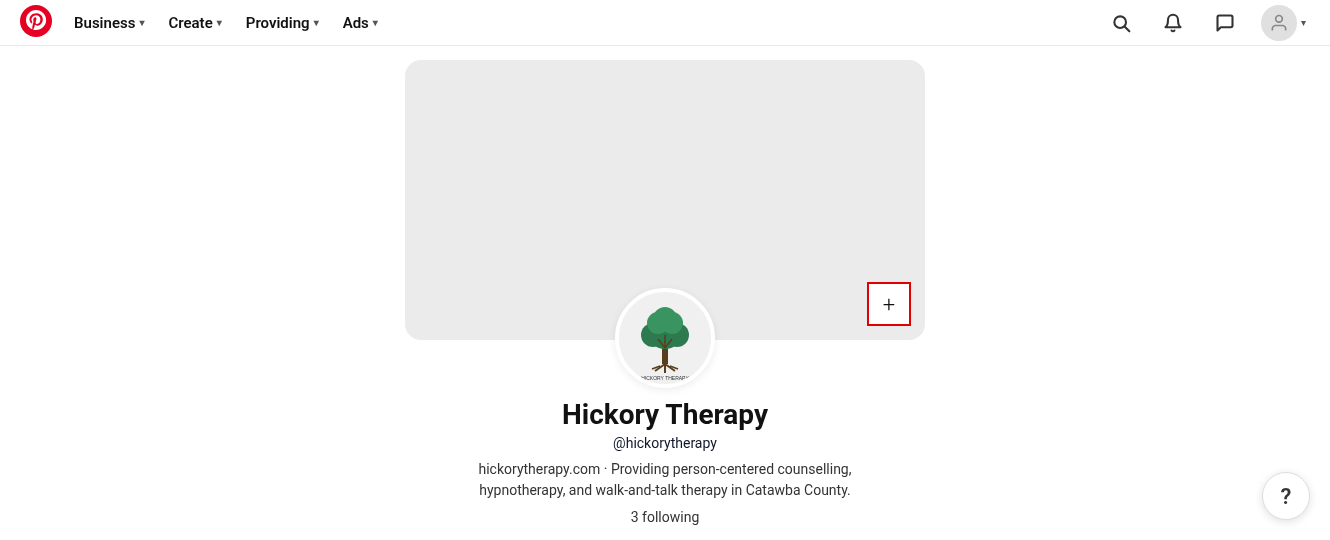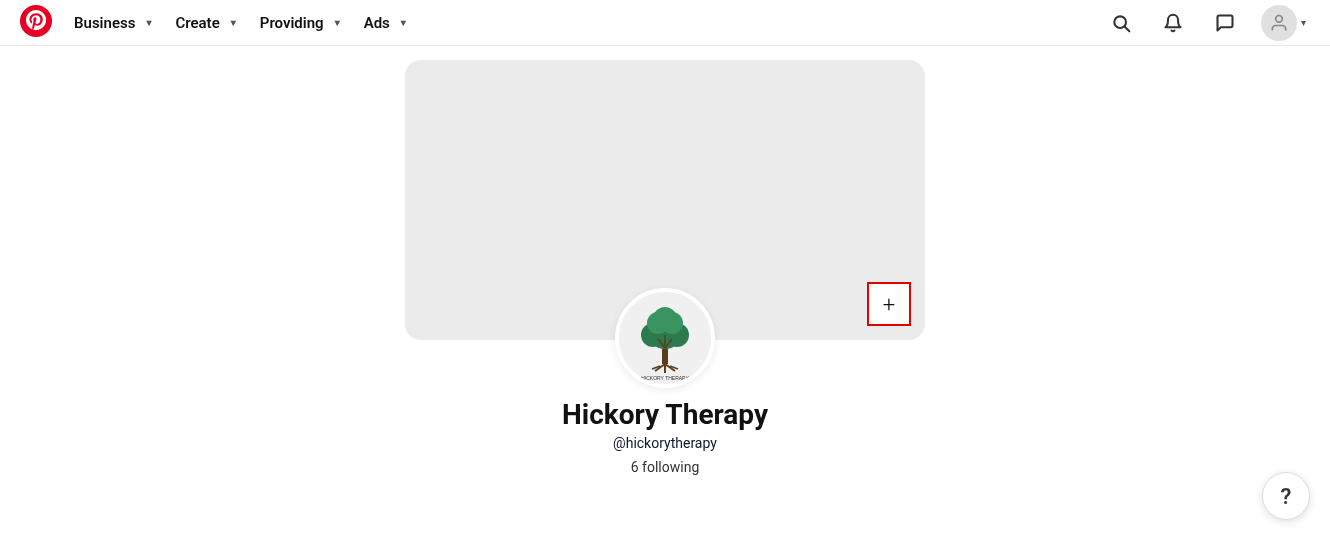--- a/index.html
+++ b/index.html
@@ -31,21 +31,21 @@
       gap: 4px;
     }
     .pinterest-logo {
       width: 32px;
       height: 32px;
       margin-right: 8px;
     }
     .nav-item {
       display: flex;
       align-items: center;
-      gap: 11px;
+      gap: 4px;
       padding: 6px 10px;
       border-radius: 24px;
       cursor: pointer;
       font-size: 15px;
       font-weight: 600;
       color: #111;
     }
     .nav-chevron {
       font-size: 10px;
       color: #555;
@@ -304,20 +304,25 @@
 
           <text x="45" y="87" text-anchor="middle" font-size="5" fill="#333" font-family="sans-serif">HICKORY THERAPY</text>
         </svg>
       </div>
     </div>
   </div>
 
   <div class="profile-info">
     <h1 class="profile-name">Hickory Therapy</h1>
     <div class="profile-handle">@hickorytherapy</div>
-    <div class="profile-following" style="cursor:pointer;">6 following</div>
+    <div class="profile-bio">
+      <span style="cursor:pointer;">hickorytherapy.com</span>
+      <span> · </span>
+      <span>Providing person-centered counselling, hypnotherapy, and walk-and-talk therapy in Catawba County.</span>
+    </div>
+    <div class="profile-following" style="cursor:pointer;">3 following</div>
   </div>
 
 </div>
 
 <div class="help-btn">
   <span>?</span>
 </div>
 
 </body></html>

